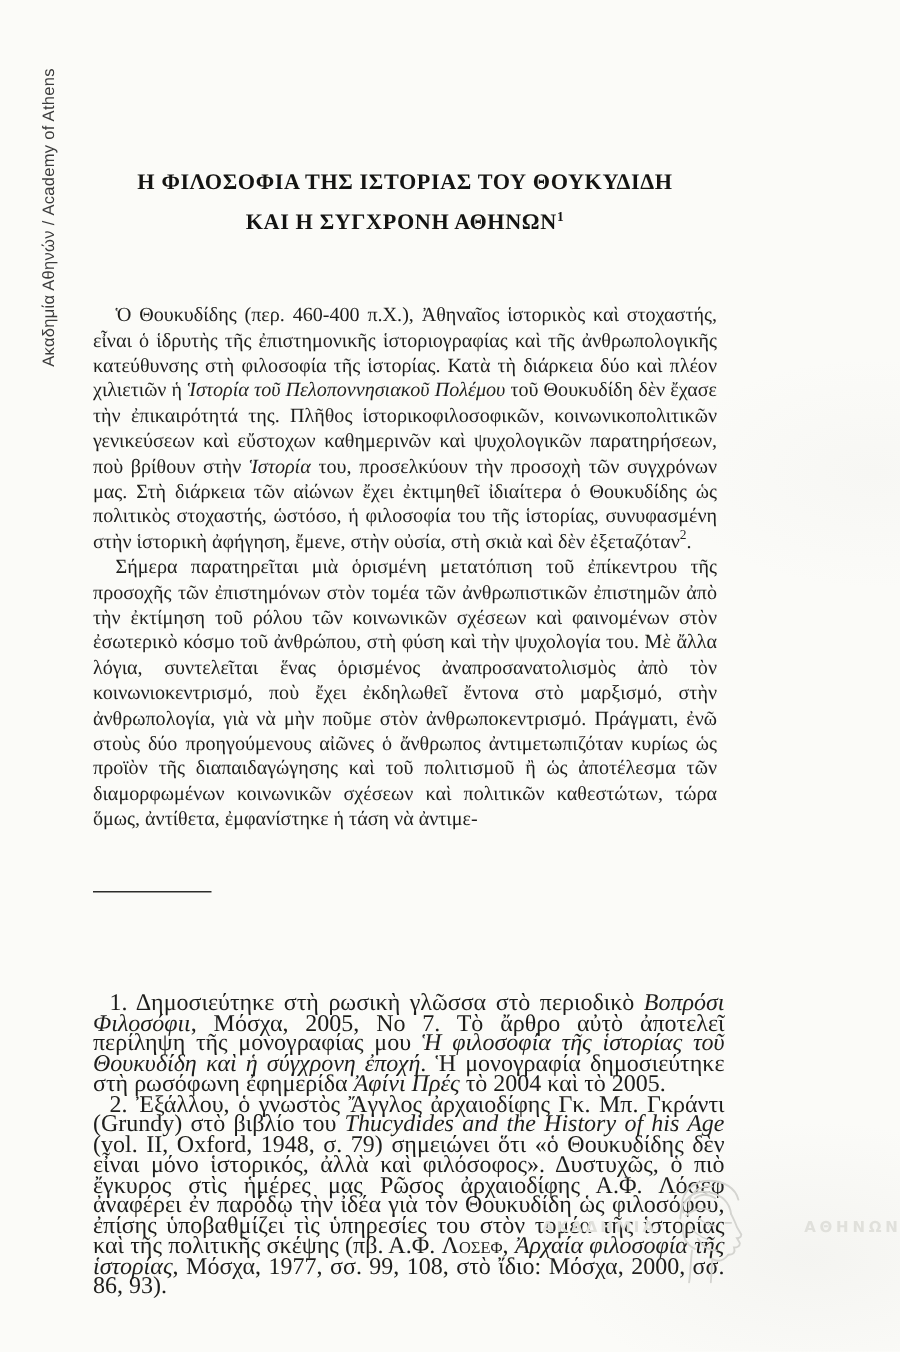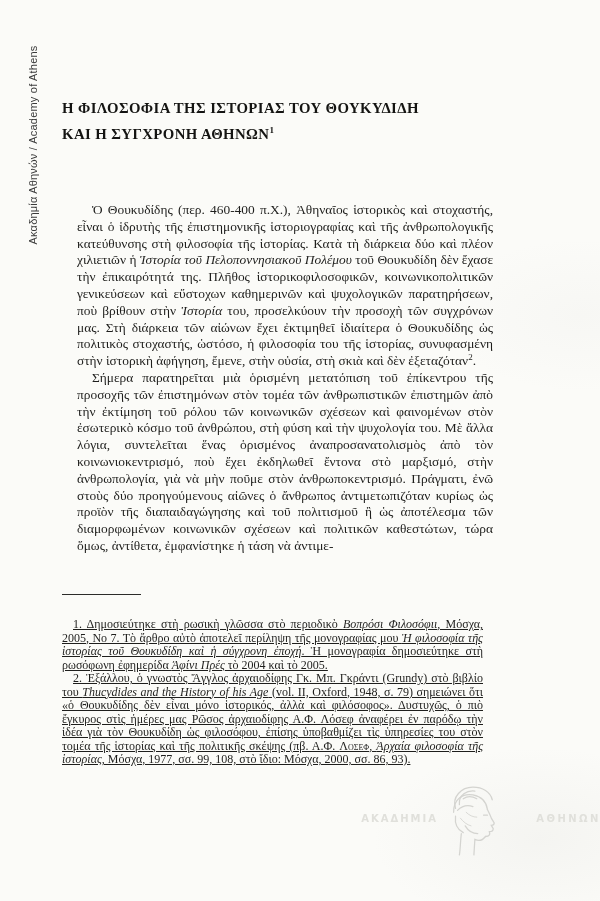--- a/index.html
+++ b/index.html
@@ -13,38 +13,38 @@
     color:#1e1e1c;
   }
   .side-label{
     position:absolute;left:33px;top:145px;
     transform:translate(-50%,-50%) rotate(-90deg);
     white-space:nowrap;
     font-family:"Liberation Sans","DejaVu Sans",sans-serif;
     font-size:11px;letter-spacing:.2px;color:#3b3b3b;
   }
   .title{
-    position:absolute;left:62px;top:97px;width:416px;margin:0;
-    text-align:left;font-size:14.8px;font-weight:700;
+    position:absolute;left:62px;top:111px;width:416px;margin:0;
+    text-align:center;font-size:14.8px;font-weight:700;
     line-height:22px;letter-spacing:.4px;color:#141412;
   }
   .title .fnref{font-size:9px;}
   .body-text{
     position:absolute;left:62px;top:202px;width:416px;
-    text-align:justify;font-size:13.4px;line-height:16.8px;margin-left:15px;
+    text-align:justify;font-size:13.4px;line-height:16.8px;
   }
   .body-text p{margin:0;text-indent:15px;}
   .body-text sup{font-size:9px;line-height:0;}
   .fn-rule{
     position:absolute;left:62px;top:594px;width:79px;height:0;
     border-top:1px solid #2c2c2a;
   }
   .footnotes{
-    position:absolute;left:62px;top:618px;width:421px;
-    text-align:justify;font-size:12px;line-height:13.5px;text-decoration:underline;
+    position:absolute;left:62px;top:662px;width:421px;
+    text-align:justify;font-size:16px;line-height:13.5px;
   }
   .footnotes p{margin:0;text-indent:11px;}
   .sc{font-variant:small-caps;}
   .stamp-text{
     position:absolute;top:813px;
     font-family:"DejaVu Sans","Liberation Sans",sans-serif;
     font-size:10px;font-weight:700;color:#e0e0db;
     text-align:right;
   }
   .stamp-text.left{left:356px;width:82px;letter-spacing:2px;}

